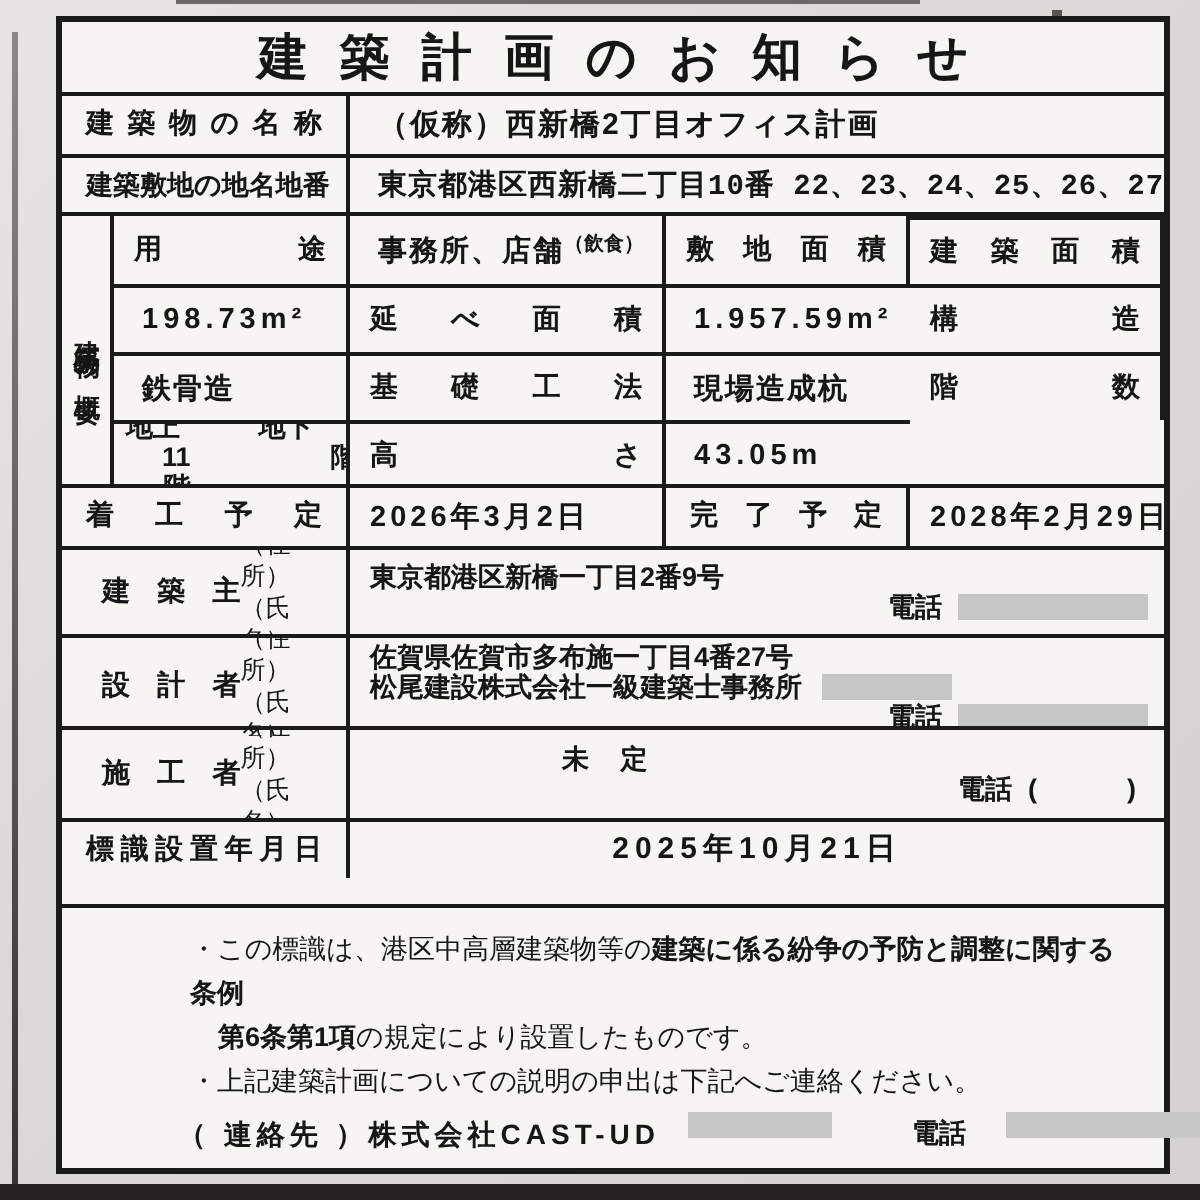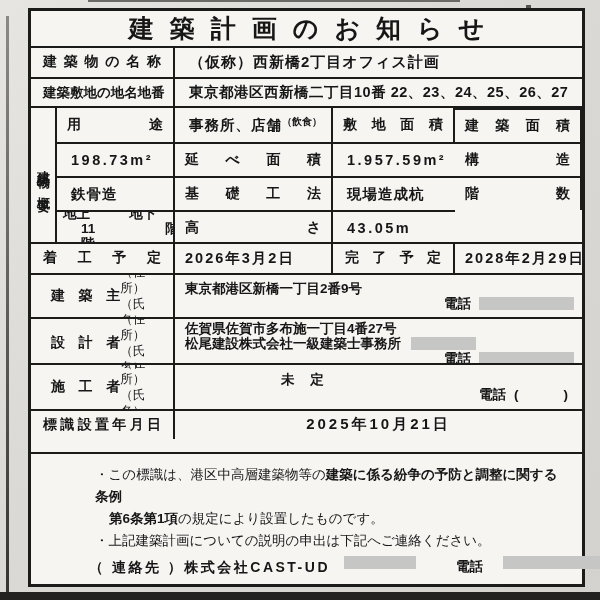--- a/index.html
+++ b/index.html
@@ -34,33 +34,33 @@
   .br{border-right:2px solid var(--bd);}
   .bt{border-top:2px solid var(--bd);}
 
   .label{font-weight:700;font-size:14px;padding:0 12px;}
   .spread{display:flex;justify-content:space-between;width:100%;}
   .value{font-weight:700;font-size:15px;padding-left:14px;letter-spacing:1px;white-space:nowrap;}
   .num{letter-spacing:2.5px;}
 
   .row-name{grid-template-columns:144px 1fr;height:35px;}
   .row-site{grid-template-columns:144px 1fr;height:33px;}
-  .row-site .value{font-size:14.5px;letter-spacing:0.5px;}
+  .row-site .value{font-size:14.5px;letter-spacing:0.5px;font-family:Liberation Mono, monospace;}
   .row-site .label .spread{font-size:13.5px;}
 
   .ov{grid-template-columns:26px 118px 158px 122px 1fr;grid-template-rows:34px 34px 34px 34px;height:136px;}
   .side{grid-row:1/5;writing-mode:vertical-rl;text-orientation:upright;
         display:flex;align-items:center;justify-content:center;
         font-weight:700;font-size:13px;letter-spacing:3px;padding:0;}
   .ov .label{padding:0 10px;}
   .ov .value{font-size:14.5px;}
   .small-note{font-size:10px;font-weight:700;position:relative;top:-3px;letter-spacing:0;}
   .floors{display:flex;width:100%;font-size:13.5px;font-weight:700;padding-left:6px;line-height:15px;}
   .fcol{display:flex;flex-direction:column;}
-  .fcol .ind{margin-left:18px;}
+  .fcol .ind{margin-left:18px;text-align:right;}
   .fcol2{display:flex;flex-direction:column;margin-left:34px;}
   .fcol2 .ind{margin-left:36px;}
 
   .row-sched{grid-template-columns:144px 158px 122px 1fr;height:34px;}
   .row-sched .value{font-size:14.5px;letter-spacing:2px;padding-left:10px;text-align:center;}
 
   .row-party{grid-template-columns:144px 1fr;}
   .h44{height:44px;} .h46{height:46px;} .h48{height:46px;}
   .plabel{display:flex;align-items:center;padding:0 4px 0 20px;}
   .pname{width:74px;display:flex;justify-content:space-between;font-weight:700;font-size:14px;}

